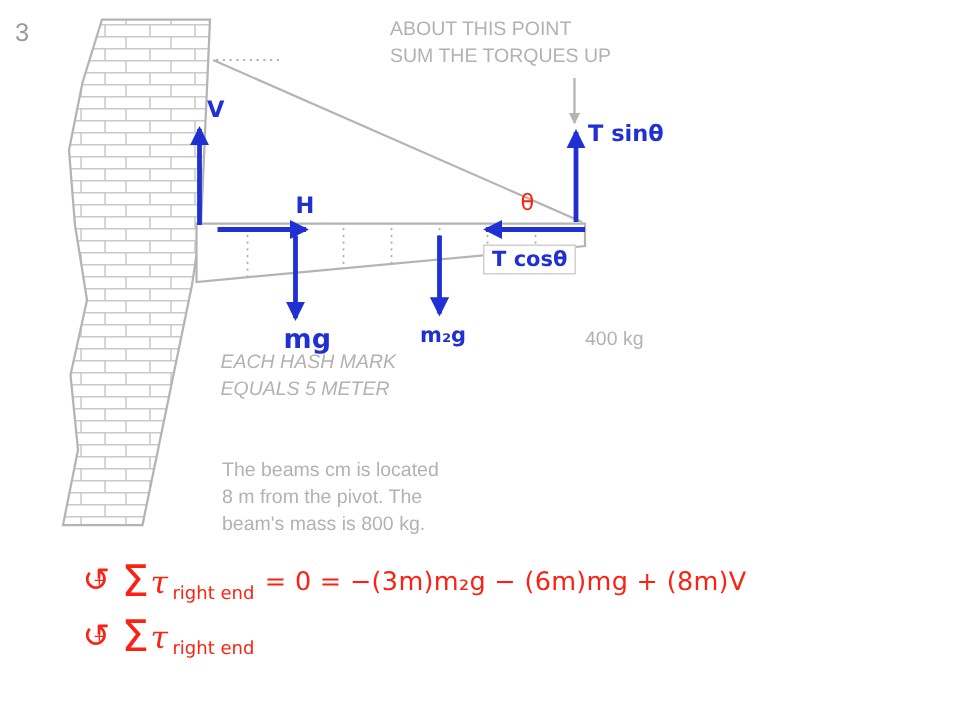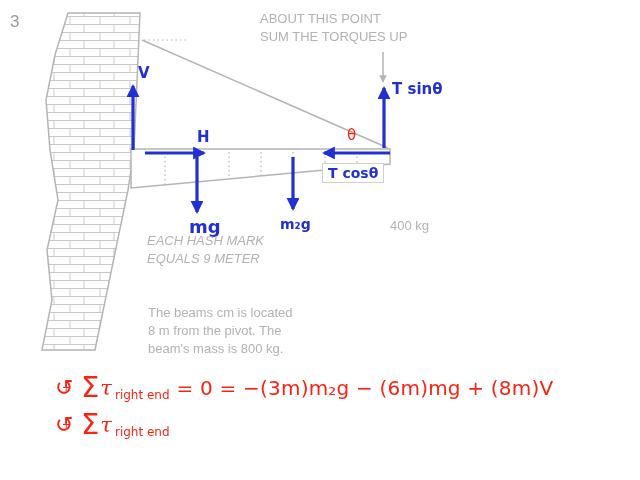--- a/index.html
+++ b/index.html
@@ -35,21 +35,21 @@
                font-family:"DejaVu Sans",sans-serif; }
 
   .equations { left:55px; top:369px; color:var(--red,#fa2313);
                font-family:"DejaVu Sans",sans-serif; }
   .eq-line { display:flex; align-items:center; height:37px; white-space:nowrap; }
   .rot { position:relative; width:24px; font-size:22px; line-height:1; }
   .rot-plus { position:absolute; left:7px; top:6px; font-size:10px; }
   .sigma { font-size:29px; line-height:1; margin:0 1px 0 2px; }
   .tau { font-size:21px; font-style:italic; font-family:"DejaVu Serif",serif; }
   .eq-sub { font-size:12px; align-self:flex-end; margin:0 2px 4px 3px; }
-  .eq-body { font-size:20px; margin-left:5px; letter-spacing:0.2px; }
+  .eq-body { font-size:17px; margin-left:5px; letter-spacing:0.2px; }
 
   .stroke-gray { stroke:var(--diagram_gray,#b4b4b4); }
   .stroke-blue { stroke:var(--blue,#2130d2); }
   .fill-blue { fill:var(--blue,#2130d2); }
   .fill-gray { fill:var(--diagram_gray,#b4b4b4); }
   .brick-line { stroke:var(--brick_gray,#c9c9c9); stroke-width:1; }
 </style>
 </head>
 <body>
 
@@ -112,21 +112,21 @@
   <div class="abs force-label lbl-mg">mg</div>
   <div class="abs force-label lbl-m2g">m₂g</div>
   <div class="abs force-label lbl-tsin">T sinθ</div>
   <div class="abs force-label lbl-tcos">T cosθ</div>
   <div class="abs lbl-theta">θ</div>
 
   <div class="abs load-mass">400 kg</div>
 
   <div class="abs gray-note hash-note">
     <div>EACH HASH MARK</div>
-    <div>EQUALS 9 METER</div>
+    <div>EQUALS 5 METER</div>
   </div>
 
   <div class="abs gray-note cm-note">
     <div>The beams cm is located</div>
     <div>8 m from the pivot. The</div>
     <div>beam's mass is 800 kg.</div>
   </div>
 
   <div class="abs equations">
     <div class="eq-line">

